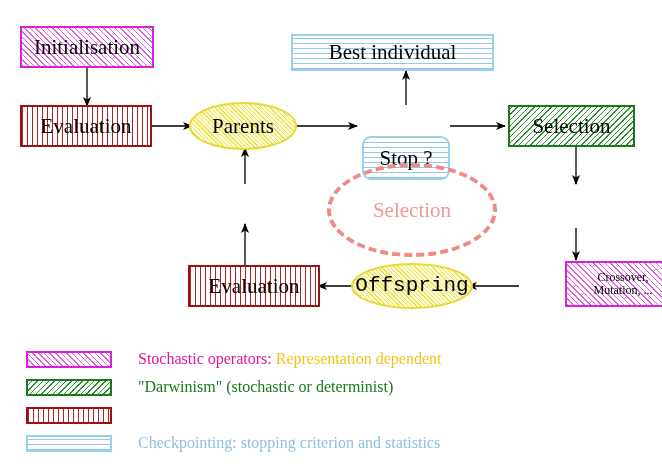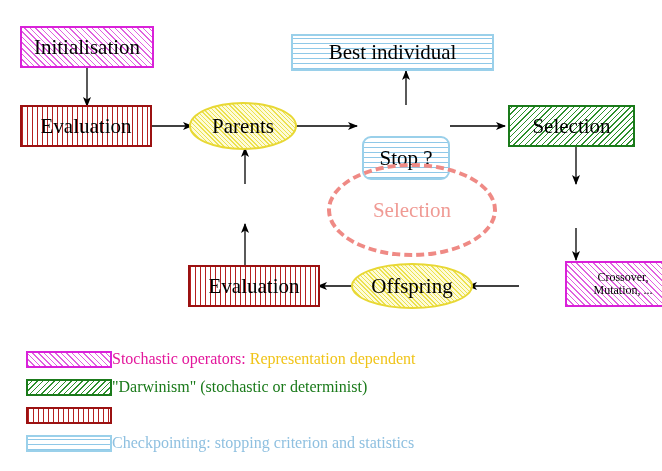--- a/index.html
+++ b/index.html
@@ -116,20 +116,21 @@
   }
   .swatch {
     width: 86px;
     height: 17px;
     box-sizing: border-box;
     border-style: solid;
     border-width: 2px;
     flex: none;
   }
   .legend-text {
+    margin-left: 26px;
     font-size: 16px;
     white-space: pre;
   }
   .c-magenta { color: #e3189c; }
   .c-gold    { color: #f0c419; }
   .c-green   { color: #1a7a1a; }
   .c-red     { color: #cc1111; }
   .c-blue    { color: #8fc0e0; }
 </style>
 </head>
@@ -180,21 +181,21 @@
   <div class="node box fill-blue label-lg" style="left:291px;top:34px;width:203px;height:37px;">Best individual</div>
 
   <div class="node rounded fill-blue label-lg" style="left:362px;top:104px;width:88px;height:44px;">Stop ?</div>
 
   <div class="node box fill-green label-lg" style="left:508px;top:105px;width:127px;height:42px;">Selection</div>
 
 
   <div class="node box fill-magenta label-xs" style="left:521px;top:261px;width:116px;height:46px;margin-left:44px;">Crossover,
 Mutation, ...</div>
 
-  <div class="node ellipse fill-yellow label-lg" style="left:351px;top:263px;width:122px;height:46px;">Offspring</div>
+  <div class="node ellipse fill-yellow label-lg" style="left:351px;top:263px;width:122px;height:46px;font-family:Liberation Mono, monospace;">Offspring</div>
 
   <div class="node box fill-red label-lg" style="left:188px;top:265px;width:132px;height:42px;">Evaluation</div>
 
 
   <div class="node fill-none-dashed txt-generation" style="left:327px;top:163px;width:170px;height:94px;">Selection</div>
 
   <div id="legend">
 
     <div class="legend-row" style="top:8px;">
       <span class="swatch fill-magenta"></span>

